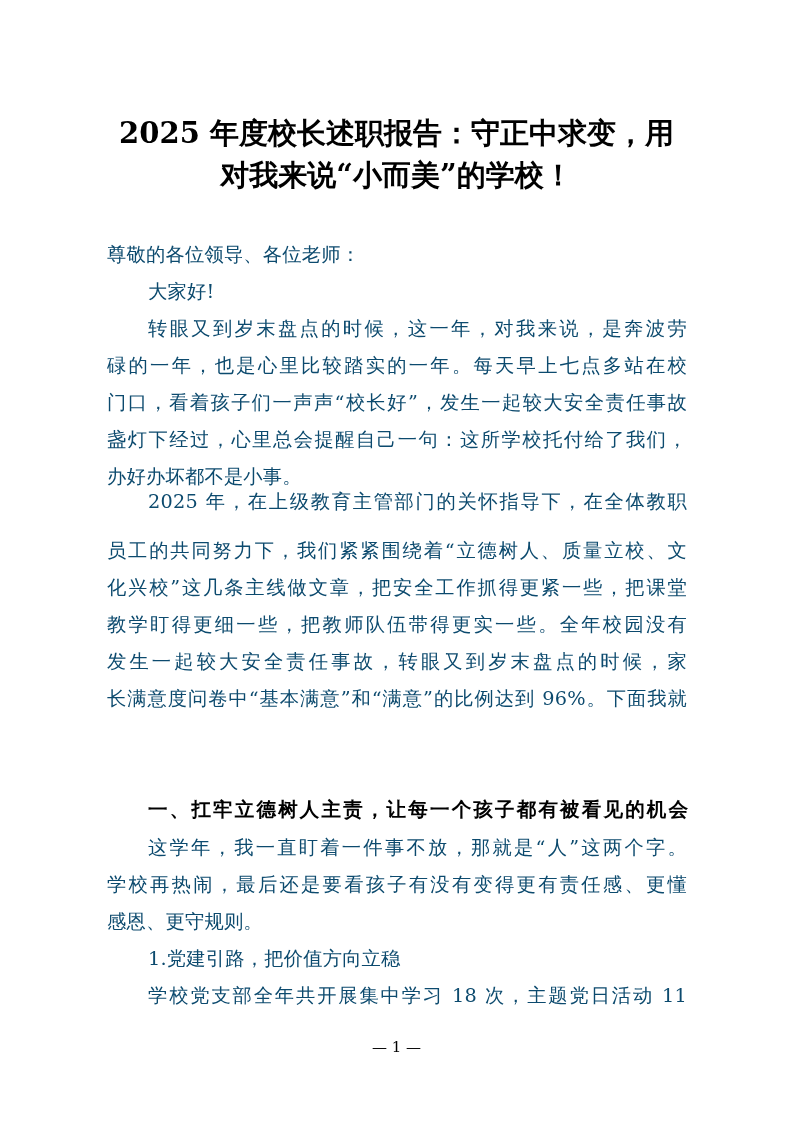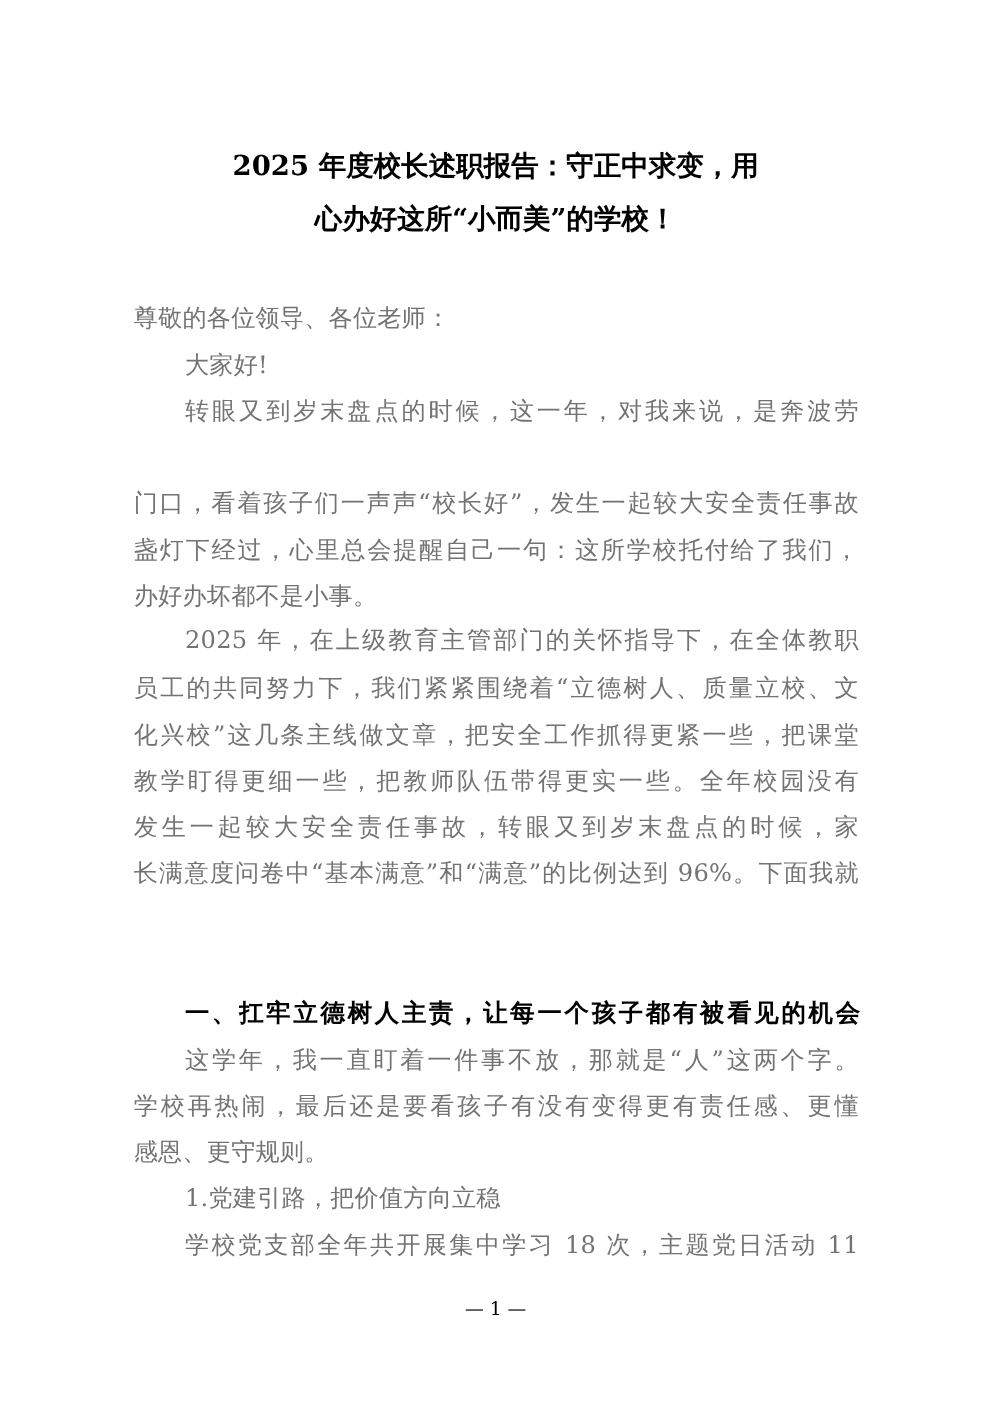--- a/index.html
+++ b/index.html
@@ -1,60 +1,61 @@
 <!DOCTYPE html>
 <html><head>
 <meta charset="utf-8">
 <style>
   html, body { margin: 0; padding: 0; background: #ffffff; }
   body { width: 793px; height: 1122px; position: relative; overflow: hidden; }
   .page { position: absolute; left: 0; top: 0; width: 793px; height: 1122px; background: #fff; }
   .title {
     position: absolute; left: 100px; width: 593px; top: 112px;
     font-family: "DejaVu Serif", "Liberation Serif", serif;
-    font-weight: bold; font-size: 22px; line-height: 42px; color: #000;
+    font-weight: bold; font-size: 29px; line-height: 42px; color: #000;
     text-align: center;
   }
   .line {
     position: absolute; left: 107px; width: 580px;
     font-family: "DejaVu Serif", "Liberation Serif", serif;
-    font-size: 19.3px; line-height: 24px; color: #737373; white-space: nowrap;
+    font-size: 19.3px; line-height: 24px; color: #0c4a6e; white-space: nowrap;
     text-align: justify; text-align-last: justify; letter-spacing: 0.2px;
   }
   .line.last { text-align-last: left; }
   .line.indent { left: 148px; width: 539px; }
   .heading {
     position: absolute; left: 148px; width: 540px;
-    font-family: Liberation Sans, sans-serif;
+    font-family: Liberation Mono, monospace;
     font-weight: bold; font-size: 19.5px; line-height: 24px; color: #000; white-space: nowrap;
     text-align: justify; text-align-last: justify;
   }
   .pagenum {
     position: absolute; left: 0; width: 793px; top: 1038px; text-align: center;
     font-family: "DejaVu Serif", "Liberation Serif", serif; font-size: 15px; color: #000;
   }
 </style>
 </head>
 <body>
 
 <div class="page">
   <div class="title">
     <div>2025 年度校长述职报告：守正中求变，用</div>
-    <div>心办好这所“小而美”的学校！</div>
+    <div>对我来说“小而美”的学校！</div>
   </div>
 
   <div class="line last" style="top:243px">尊敬的各位领导、各位老师：</div>
   <div class="line indent last" style="top:280px">大家好!</div>
 
   <div class="line indent" style="top:317px">转眼又到岁末盘点的时候，这一年，对我来说，是奔波劳</div>
+  <div class="line" style="top:354px">碌的一年，也是心里比较踏实的一年。每天早上七点多站在校</div>
   <div class="line" style="top:391px">门口，看着孩子们一声声“校长好”，发生一起较大安全责任事故</div>
   <div class="line" style="top:428px">盏灯下经过，心里总会提醒自己一句：这所学校托付给了我们，</div>
   <div class="line last" style="top:465px">办好办坏都不是小事。</div>
 
-  <div class="line indent" style="top:500px">2025 年，在上级教育主管部门的关怀指导下，在全体教职</div>
+  <div class="line indent" style="top:490px">2025 年，在上级教育主管部门的关怀指导下，在全体教职</div>
   <div class="line" style="top:539px">员工的共同努力下，我们紧紧围绕着“立德树人、质量立校、文</div>
   <div class="line" style="top:613px">教学盯得更细一些，把教师队伍带得更实一些。全年校园没有</div>
   <div class="line" style="top:576px">化兴校”这几条主线做文章，把安全工作抓得更紧一些，把课堂</div>
   <div class="line" style="top:650px">发生一起较大安全责任事故，转眼又到岁末盘点的时候，家</div>
   <div class="line" style="top:687px">长满意度问卷中“基本满意”和“满意”的比例达到 96%。下面我就</div>
 
   <div class="heading" style="top:799px">一、扛牢立德树人主责，让每一个孩子都有被看见的机会</div>
 
   <div class="line indent" style="top:836px">这学年，我一直盯着一件事不放，那就是“人”这两个字。</div>
   <div class="line last" style="top:910px">感恩、更守规则。</div>

